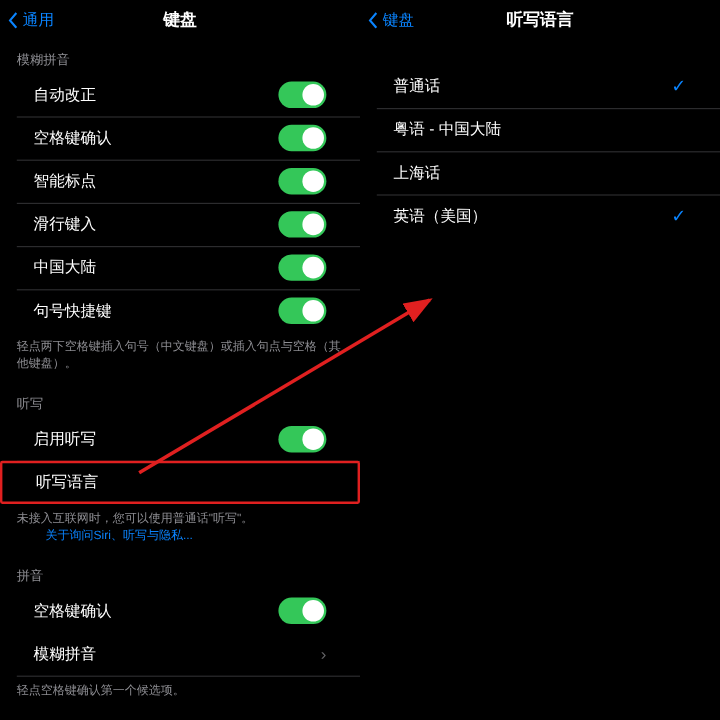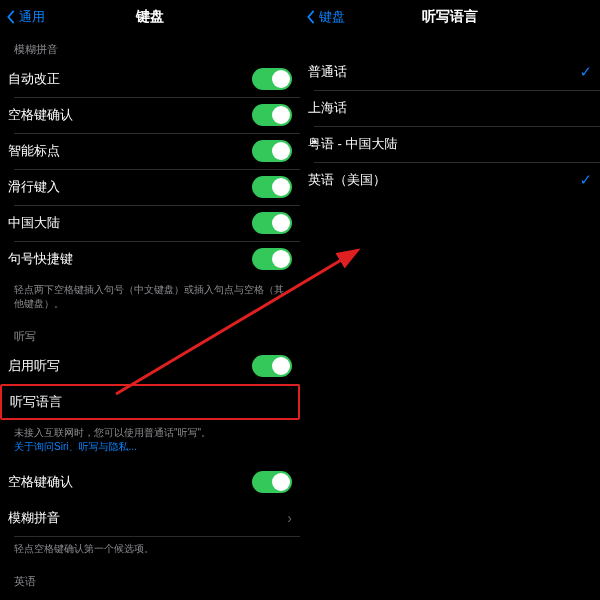--- a/index.html
+++ b/index.html
@@ -41,21 +41,21 @@
   .group-header {
     color: #8e8e93;
     font-size: 11px;
     padding: 8px 14px 4px;
   }
   .row {
     height: 36px;
     display: flex;
     align-items: center;
     justify-content: space-between;
-    padding: 0 8px;
+    padding: 0 28px;
     font-size: 13px;
     position: relative;
   }
   .row::after {
     content: "";
     position: absolute;
     left: 14px; right: 0; bottom: 0;
     height: 0.5px;
     background: #2c2c2e;
   }
@@ -78,21 +78,21 @@
   .chevron {
     color: #636366;
     font-size: 14px;
   }
   .footer {
     color: #8e8e93;
     font-size: 10px;
     padding: 6px 14px 10px;
     line-height: 1.4;
   }
-  .link { color: #0a84ff; }
+  .link { color: #0a84ff; margin-left: 24px; }
   .highlight {
     border: 2px solid #e02020;
     border-radius: 2px;
   }
   .check {
     color: #0a84ff;
     font-size: 15px;
   }
   .arrow {
     position: absolute;
@@ -148,20 +148,21 @@
     <span class="toggle"></span>
   </div>
   <div class="row no-sep highlight">
     <span class="label">听写语言</span>
   </div>
   <div class="footer">
     <span>未接入互联网时，您可以使用普通话"听写"。</span><br>
     <span class="link">关于询问Siri、听写与隐私...</span>
   </div>
 
+  <div class="group-header">拼音</div>
   <div class="row no-sep">
     <span class="label">空格键确认</span>
     <span class="toggle"></span>
   </div>
   <div class="row">
     <span class="label">模糊拼音</span>
     <span class="chevron">›</span>
   </div>
   <div class="footer">轻点空格键确认第一个候选项。</div>
 
@@ -178,24 +179,24 @@
       <span>键盘</span>
     </div>
     <div class="title">听写语言</div>
   </div>
   <div style="height:20px"></div>
   <div class="row">
     <span class="label">普通话</span>
     <span class="check">✓</span>
   </div>
   <div class="row">
+    <span class="label">粤语 - 中国大陆</span>
+  </div>
+  <div class="row">
     <span class="label">上海话</span>
-  </div>
-  <div class="row">
-    <span class="label">粤语 - 中国大陆</span>
   </div>
   <div class="row no-sep">
     <span class="label">英语（美国）</span>
     <span class="check">✓</span>
   </div>
 </div>
 
 <svg class="arrow" width="600" height="600" style="left:0;top:0">
   <defs>
     <marker id="ah" markerWidth="10" markerHeight="10" refX="7" refY="3" orient="auto">

